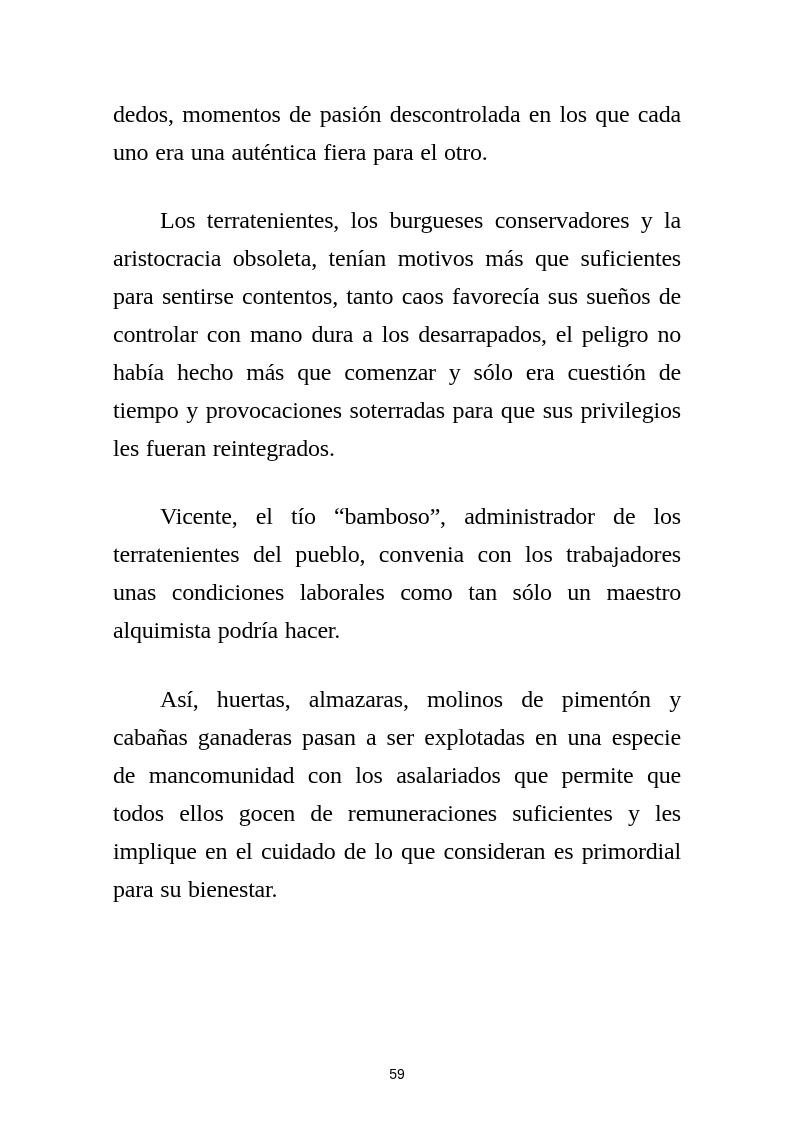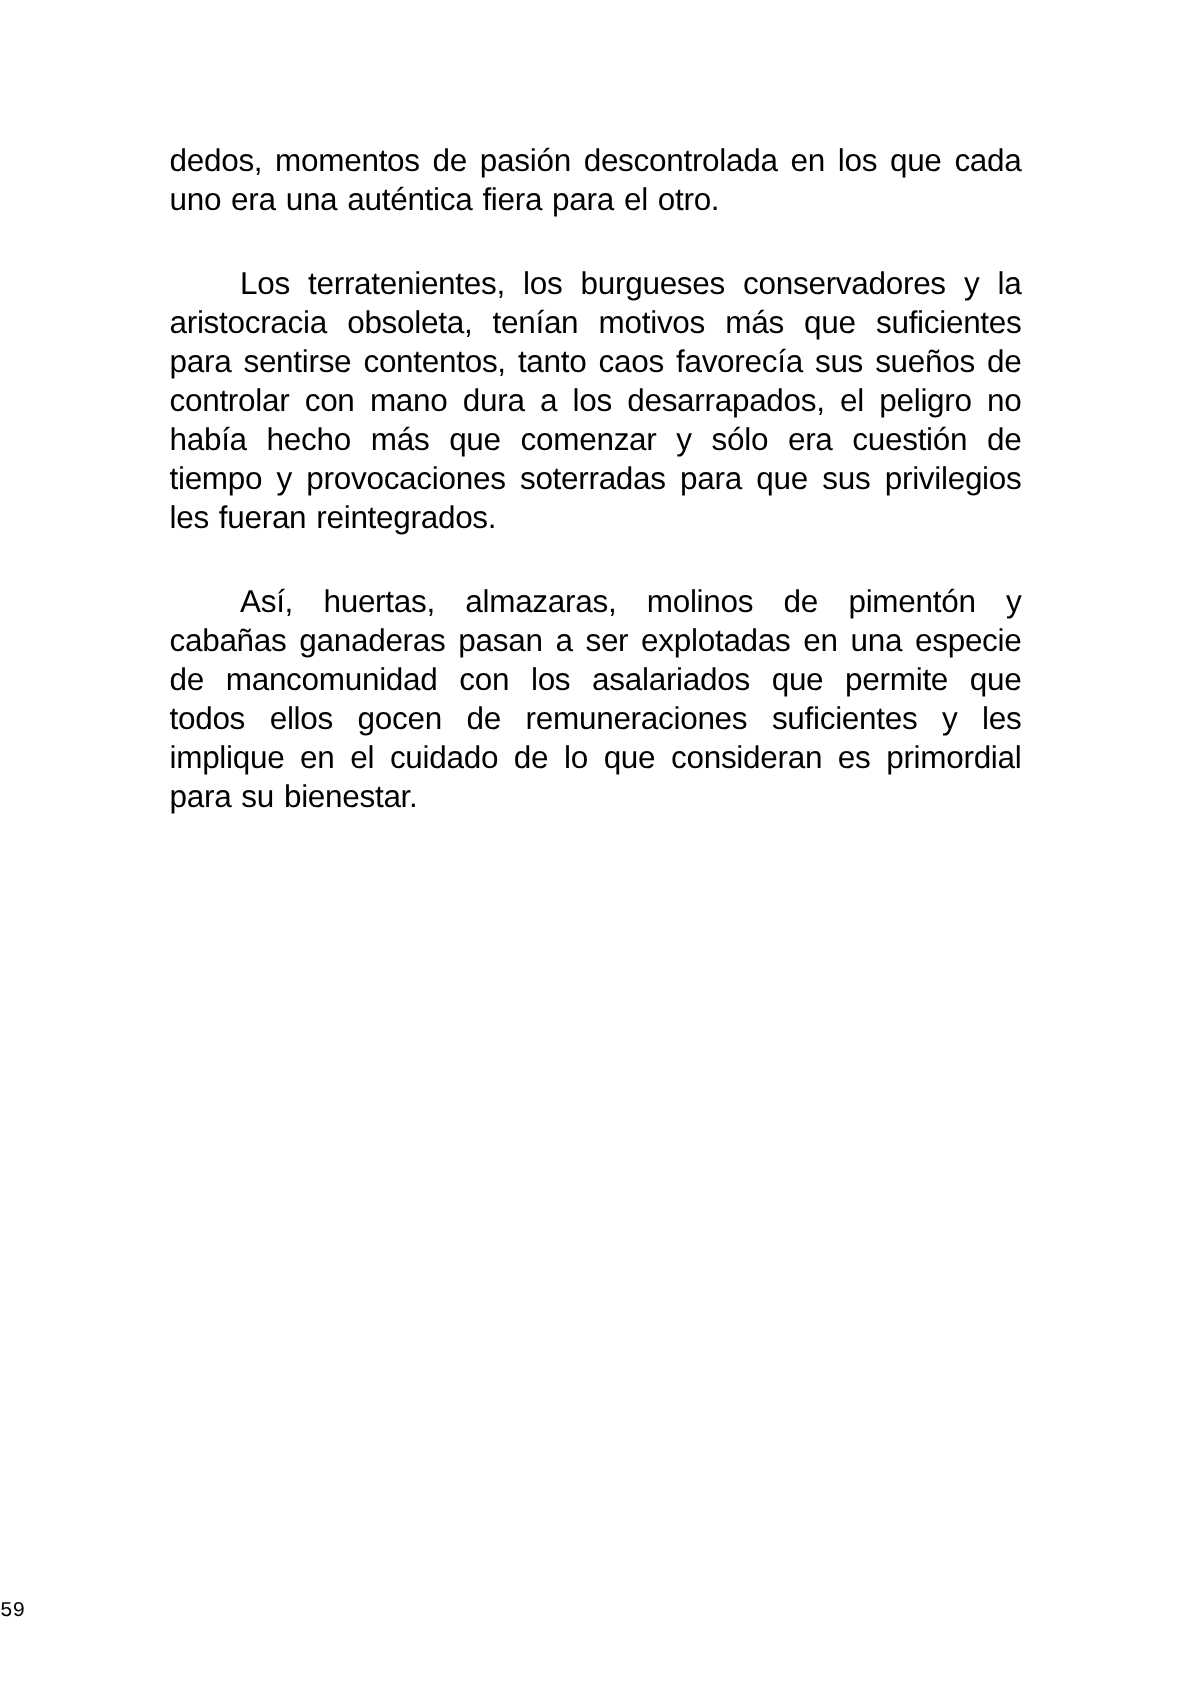--- a/index.html
+++ b/index.html
@@ -12,45 +12,47 @@
       height: 1122px;
       position: relative;
       overflow: hidden;
       color: #000000;
     }
     .page-text {
       position: absolute;
       left: 113px;
       top: 95px;
       width: 568px;
-      font-family: Liberation Sans, sans-serif;
-      font-size: 21px;
-      line-height: 26px;
+      font-family: Liberation Serif, serif;
+      font-size: 24px;
+      line-height: 38px;
       letter-spacing: -0.2px;
       word-spacing: 1px;
     }
     .para {
       margin: 0 0 30.2px 0;
       text-align: justify;
       text-align-last: left;
     }
     .para.indent {
       text-indent: 47px;
     }
     .page-number {
       position: absolute;
       left: 0;
       width: 794px;
       top: 1066px;
-      font-family: Liberation Mono, monospace;
+      text-align: center;
+      font-family: Liberation Sans, sans-serif;
       font-size: 14px;
     }
   </style>
 </head>
 <body>
 
 <div class="page-text">
   <p class="para">dedos, momentos de pasión descontrolada en los que cada uno era una auténtica fiera para el otro.</p>
   <p class="para indent">Los terratenientes, los burgueses conservadores y la aristocracia obsoleta, tenían motivos más que suficientes para sentirse contentos, tanto caos favorecía sus sueños de controlar con mano dura a los desarrapados, el peligro no había hecho más que comenzar y sólo era cuestión de tiempo y provocaciones soterradas para que sus privilegios les fueran reintegrados.</p>
+  <p class="para indent">Vicente, el tío “bamboso”, administrador de los terratenientes del pueblo, convenia con los trabajadores unas condiciones laborales como tan sólo un maestro alquimista podría hacer.</p>
   <p class="para indent">Así, huertas, almazaras, molinos de pimentón y cabañas ganaderas pasan a ser explotadas en una especie de mancomunidad con los asalariados que permite que todos ellos gocen de remuneraciones suficientes y les implique en el cuidado de lo que consideran es primordial para su bienestar.</p>
 </div>
 
 <div class="page-number">59</div>
 
 </body></html>

